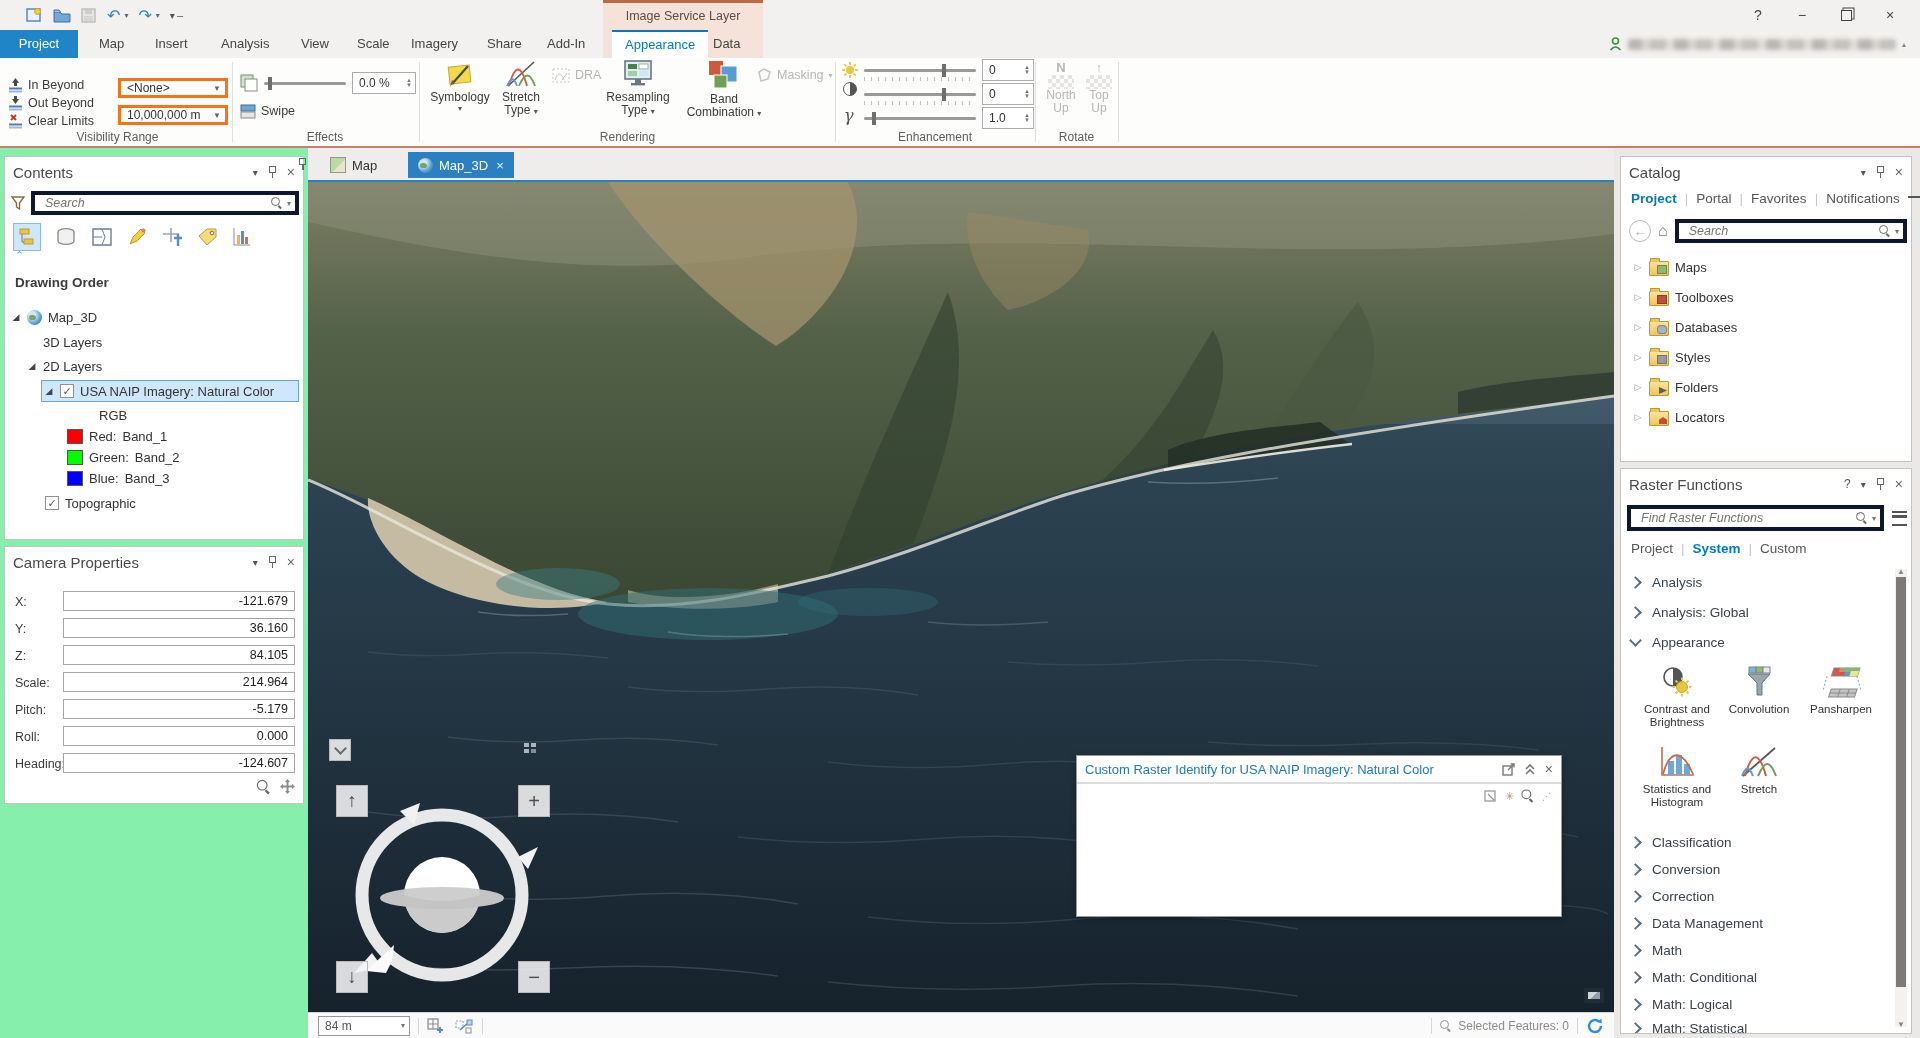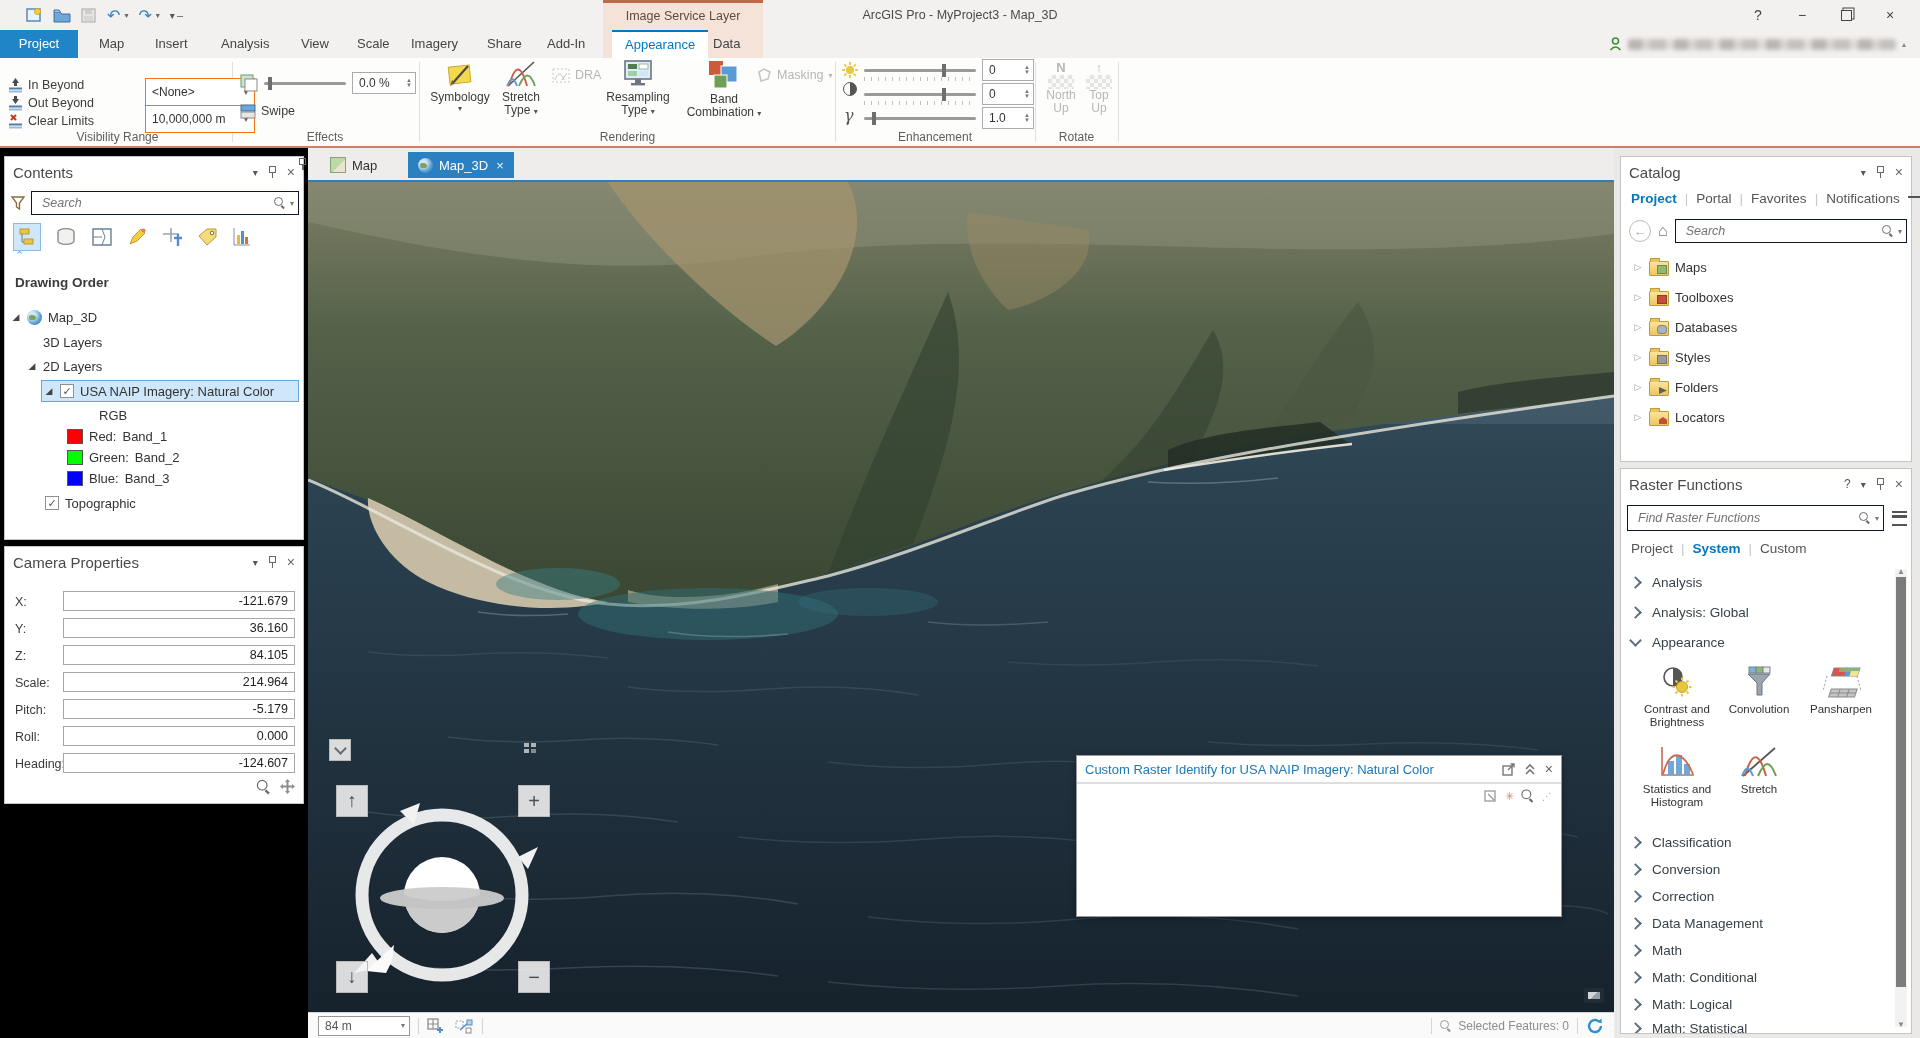--- a/index.html
+++ b/index.html
@@ -30,44 +30,44 @@
   .blurname{width:268px;height:11px;border-radius:2px;filter:blur(2px);
     background:repeating-linear-gradient(90deg,#b9b5b2 0 14px,#d8d4d1 14px 22px,#c4c0bd 22px 38px,#e0dcd9 38px 46px);}
   .acct-caret{font-size:8px;color:#888;}
 
   
   .ribbon{position:absolute;left:0;top:58px;width:1920px;height:88px;background:#fdfdfc;border-bottom:2px solid #c8english8066;}
   .ribbon{border-bottom:2px solid #c88066;}
   .rsep{position:absolute;top:4px;height:80px;width:1px;background:#e2e0dd;}
   .rgrouplabel{position:absolute;top:72px;height:16px;font-size:12px;color:#605e5c;text-align:center;}
   .smallbtn{position:absolute;display:flex;align-items:center;gap:5px;font-size:12.5px;color:#3b3b3b;height:18px;}
-  .combo{position:absolute;height:28px;background:#fff;border:1px solid #f97316;box-sizing:border-box;display:flex;align-items:center;font-size:12px;padding-left:6px;color:#333;margin-left:27px;}
+  .combo{position:absolute;height:20px;background:#fff;border:3px solid #f97316;box-sizing:border-box;display:flex;align-items:center;font-size:12px;padding-left:6px;color:#333;}
   .combo .dd{margin-left:auto;padding-right:4px;font-size:8px;color:#666;}
   .spin{position:absolute;height:22px;background:#fff;border:1px solid #ababab;box-sizing:border-box;font-size:12px;color:#333;display:flex;align-items:center;padding-left:6px;}
   .spin .ud{margin-left:auto;display:flex;flex-direction:column;font-size:6px;color:#777;line-height:5px;padding-right:3px;}
   .bigbtn{position:absolute;top:2px;width:64px;height:68px;text-align:center;font-size:12px;color:#3b3b3b;}
   .bigbtn .lbl{line-height:13px;}
   .bigbtn .dd{font-size:8px;color:#555;}
   .disabled, .disabled *{color:#b9b7b5 !important;}
   .slider{position:absolute;height:3px;background:#9a9a9a;border-radius:2px;}
   .slider .handle{position:absolute;top:-5px;width:4px;height:13px;background:#6e6e6e;}
   .ticks{position:absolute;height:4px;background:repeating-linear-gradient(90deg,#c2c0be 0 1px,transparent 1px 7px);}
   .checker{width:26px;height:14px;background:repeating-conic-gradient(#e6e4e2 0 25%,#fbfaf9 0 50%) 0 0/8px 8px;margin:0 auto;}
 
   
-  .dockL{position:absolute;left:0;top:148px;width:308px;height:890px;background:#000000;}
+  .dockL{position:absolute;left:0;top:148px;width:308px;height:890px;background:#86efac;}
   .dockR{position:absolute;left:1614px;top:148px;width:306px;height:890px;background:#ebe9e7;}
   .panel{position:absolute;background:#fff;border:1px solid #c6c3c1;box-sizing:border-box;}
   .phead{position:relative;height:30px;display:flex;align-items:center;padding:0 8px;color:#4a4a4a;font-size:15px;}
   .pctrl{margin-left:auto;display:flex;align-items:center;gap:10px;color:#666;}
   .pctrl .g{font-size:10px;color:#555;}
   .pinicon{display:inline-block;width:9px;height:12px;position:relative;}
   .pinicon::before{content:"";position:absolute;left:1px;top:0;width:7px;height:7px;border:1.4px solid #666;box-sizing:border-box;}
   .pinicon::after{content:"";position:absolute;left:4px;top:7px;width:1.5px;height:5px;background:#666;}
-  .searchwrap{display:flex;align-items:center;border:1px solid #0f172a;background:#fff;box-sizing:border-box;height:24px;padding:0 4px 0 8px;}
+  .searchwrap{display:flex;align-items:center;border:4px solid #0f172a;background:#fff;box-sizing:border-box;height:24px;padding:0 4px 0 8px;}
   .searchwrap input{border:none;outline:none;flex:1;font-size:12.5px;font-family:inherit;color:#333;background:transparent;min-width:0;}
   .searchwrap input::placeholder{font-style:italic;color:#757371;}
   .mag{display:inline-block;width:12px;height:12px;position:relative;flex:none;}
   .mag::before{content:"";position:absolute;left:0;top:0;width:7px;height:7px;border:1.6px solid #6d6b69;border-radius:50%;}
   .mag::after{content:"";position:absolute;left:8px;top:8px;width:4px;height:1.7px;background:#6d6b69;transform:rotate(45deg);transform-origin:0 0;}
   .dd8{font-size:8px;color:#777;}
   .burger{display:inline-block;width:15px;height:11px;border-top:2.5px solid #555;border-bottom:2.5px solid #555;position:relative;}
   .burger::before{content:"";position:absolute;left:0;top:2.5px;width:15px;height:2.5px;background:#555;}
   .treerow{position:absolute;display:flex;align-items:center;font-size:13px;color:#333;height:20px;gap:6px;}
   .expander{font-size:9px;color:#444;width:10px;text-align:center;}
@@ -145,21 +145,20 @@
           <rect x="3" y="8" width="9" height="5" fill="#d8d6d4"></rect>
         </svg>
       <span style="color:#2f84c8;font-size:16px;">↶</span>
         <span class="tiny-dd">▾</span>
       <span style="color:#2f84c8;font-size:16px;">↷</span>
         <span class="tiny-dd">▾</span>
       <span style="color:#555;font-size:10px;letter-spacing:0;">▾<br></span>
       <span style="color:#555;margin-left:-8px;font-size:11px;">–</span>
     </div>
     <div class="ctxhdr">Image Service Layer</div>
-    <div class="apptitle">ArcGIS Pro - MyProject3 - Map_3D</div>
     <div class="winbtns">
       <div class="winbtn">?</div>
       <div class="winbtn">−</div>
       <div class="winbtn"><span class="restore-glyph"></span></div>
       <div class="winbtn">×</div>
     </div>
   </div>
 
   <div class="tabsrow">
     <div class="ctxbg"></div>

